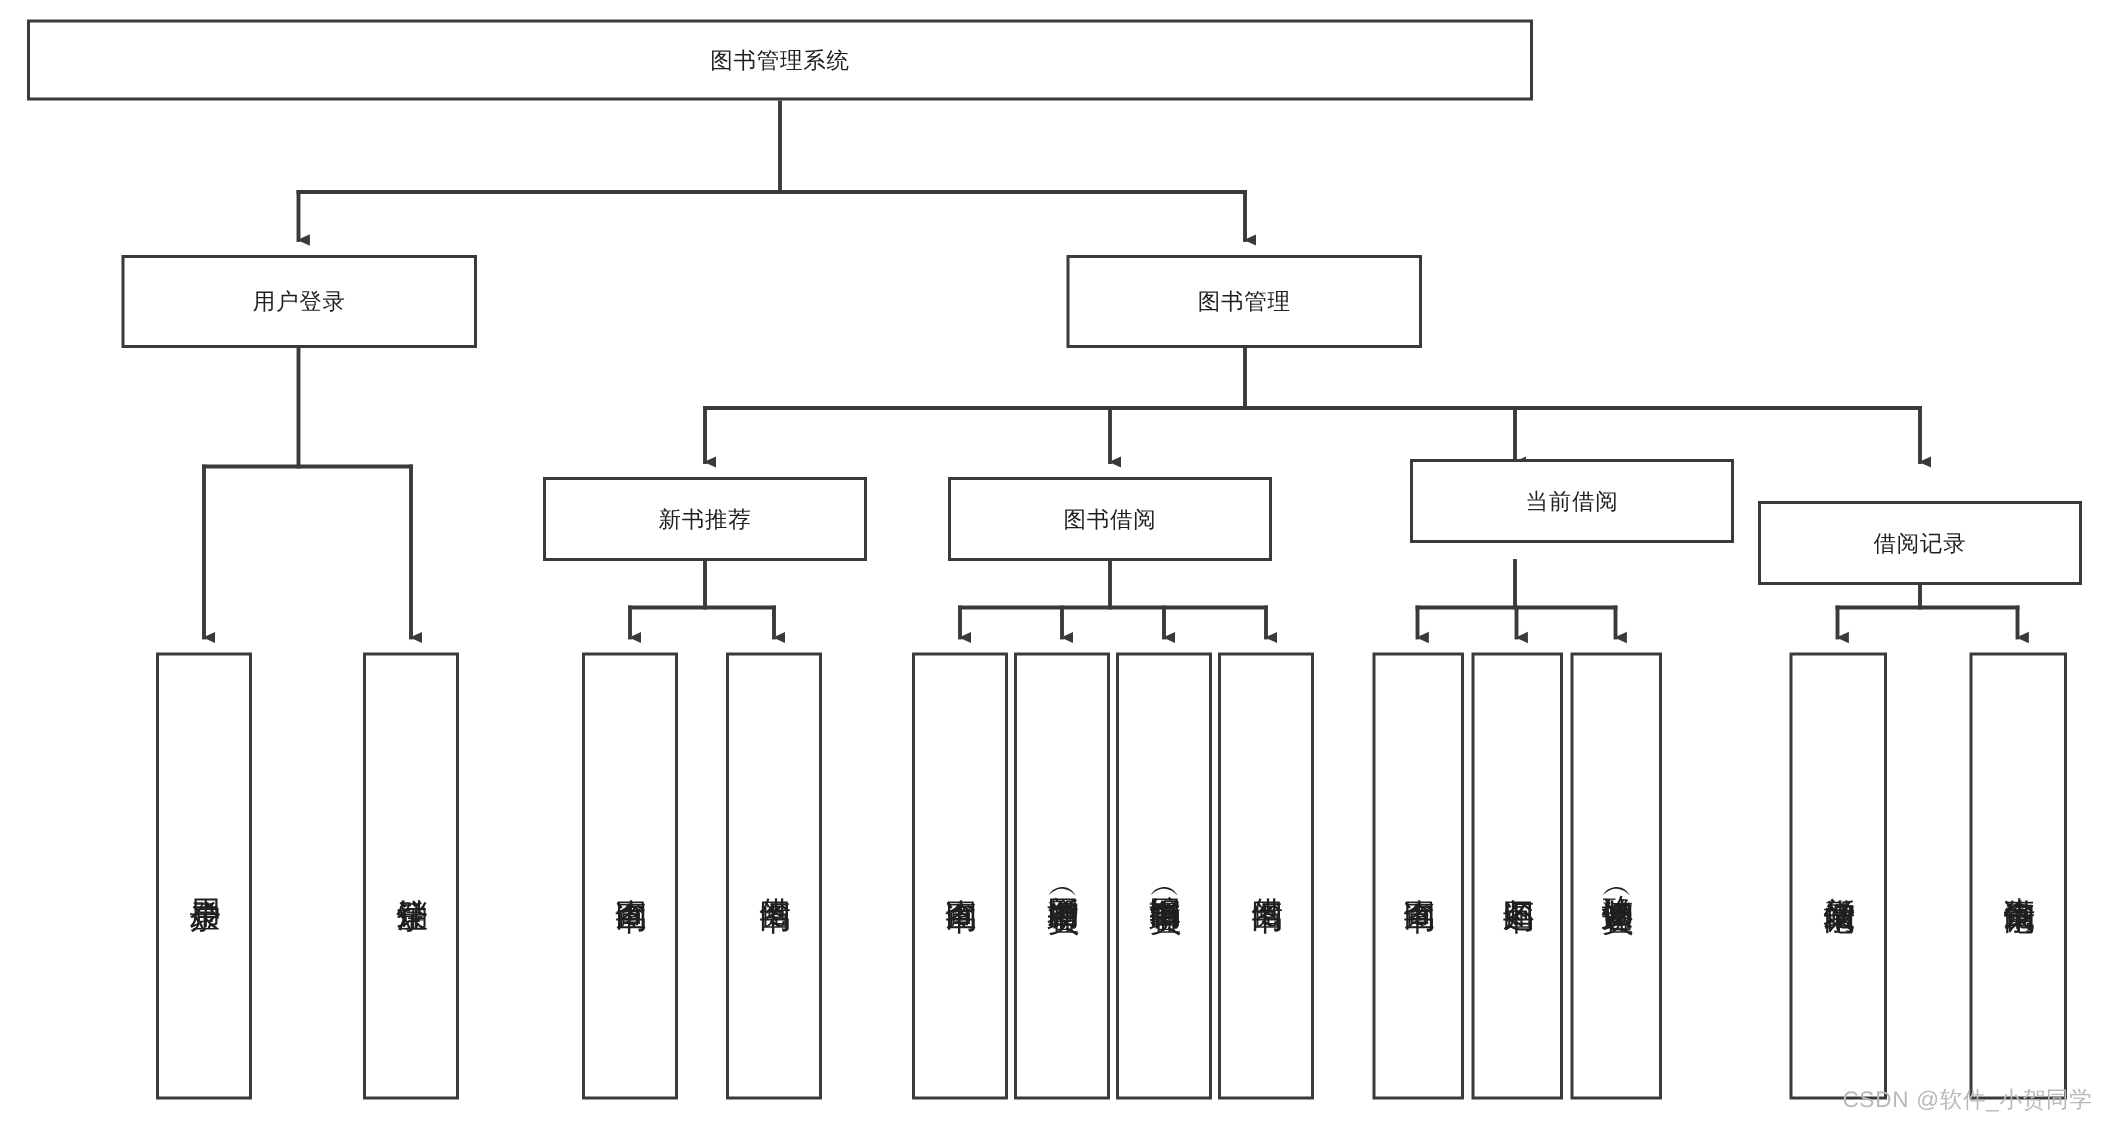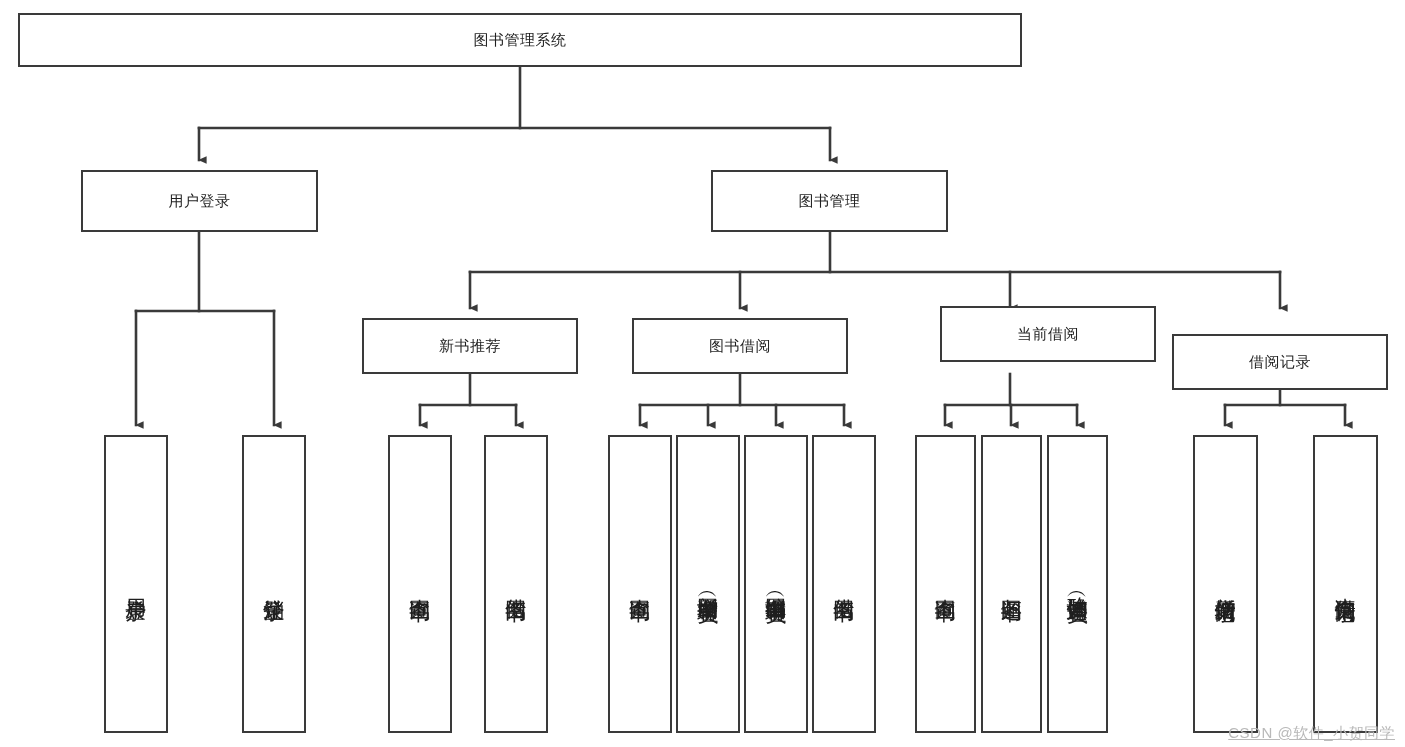--- a/index.html
+++ b/index.html
@@ -193,15 +193,15 @@
   <div class="node-box leaf-box" style="left: 1047px; top: 435px; width: 61px; height: 298px; border-color: rgb(58, 58, 58); background: rgb(255, 255, 255);">
     <span class="node-label-v" style="color: rgb(31, 31, 31);">确认归还（管理员）</span>
   </div>
   <div class="node-box leaf-box" style="left: 1193px; top: 435px; width: 65px; height: 298px; border-color: rgb(58, 58, 58); background: rgb(255, 255, 255);">
     <span class="node-label-v" style="color: rgb(31, 31, 31);">新增借阅记录</span>
   </div>
   <div class="node-box leaf-box" style="left: 1313px; top: 435px; width: 65px; height: 298px; border-color: rgb(58, 58, 58); background: rgb(255, 255, 255);">
     <span class="node-label-v" style="color: rgb(31, 31, 31);">查询借阅记录</span>
   </div>
 
-  <div id="watermark" style="color: rgb(185, 185, 185); text-decoration: underline;">CSDN @软件_小贺同学</div>
+  <div id="watermark" style="color: rgb(185, 185, 185);">CSDN @软件_小贺同学</div>
 
 </div>
 
 </body></html>

